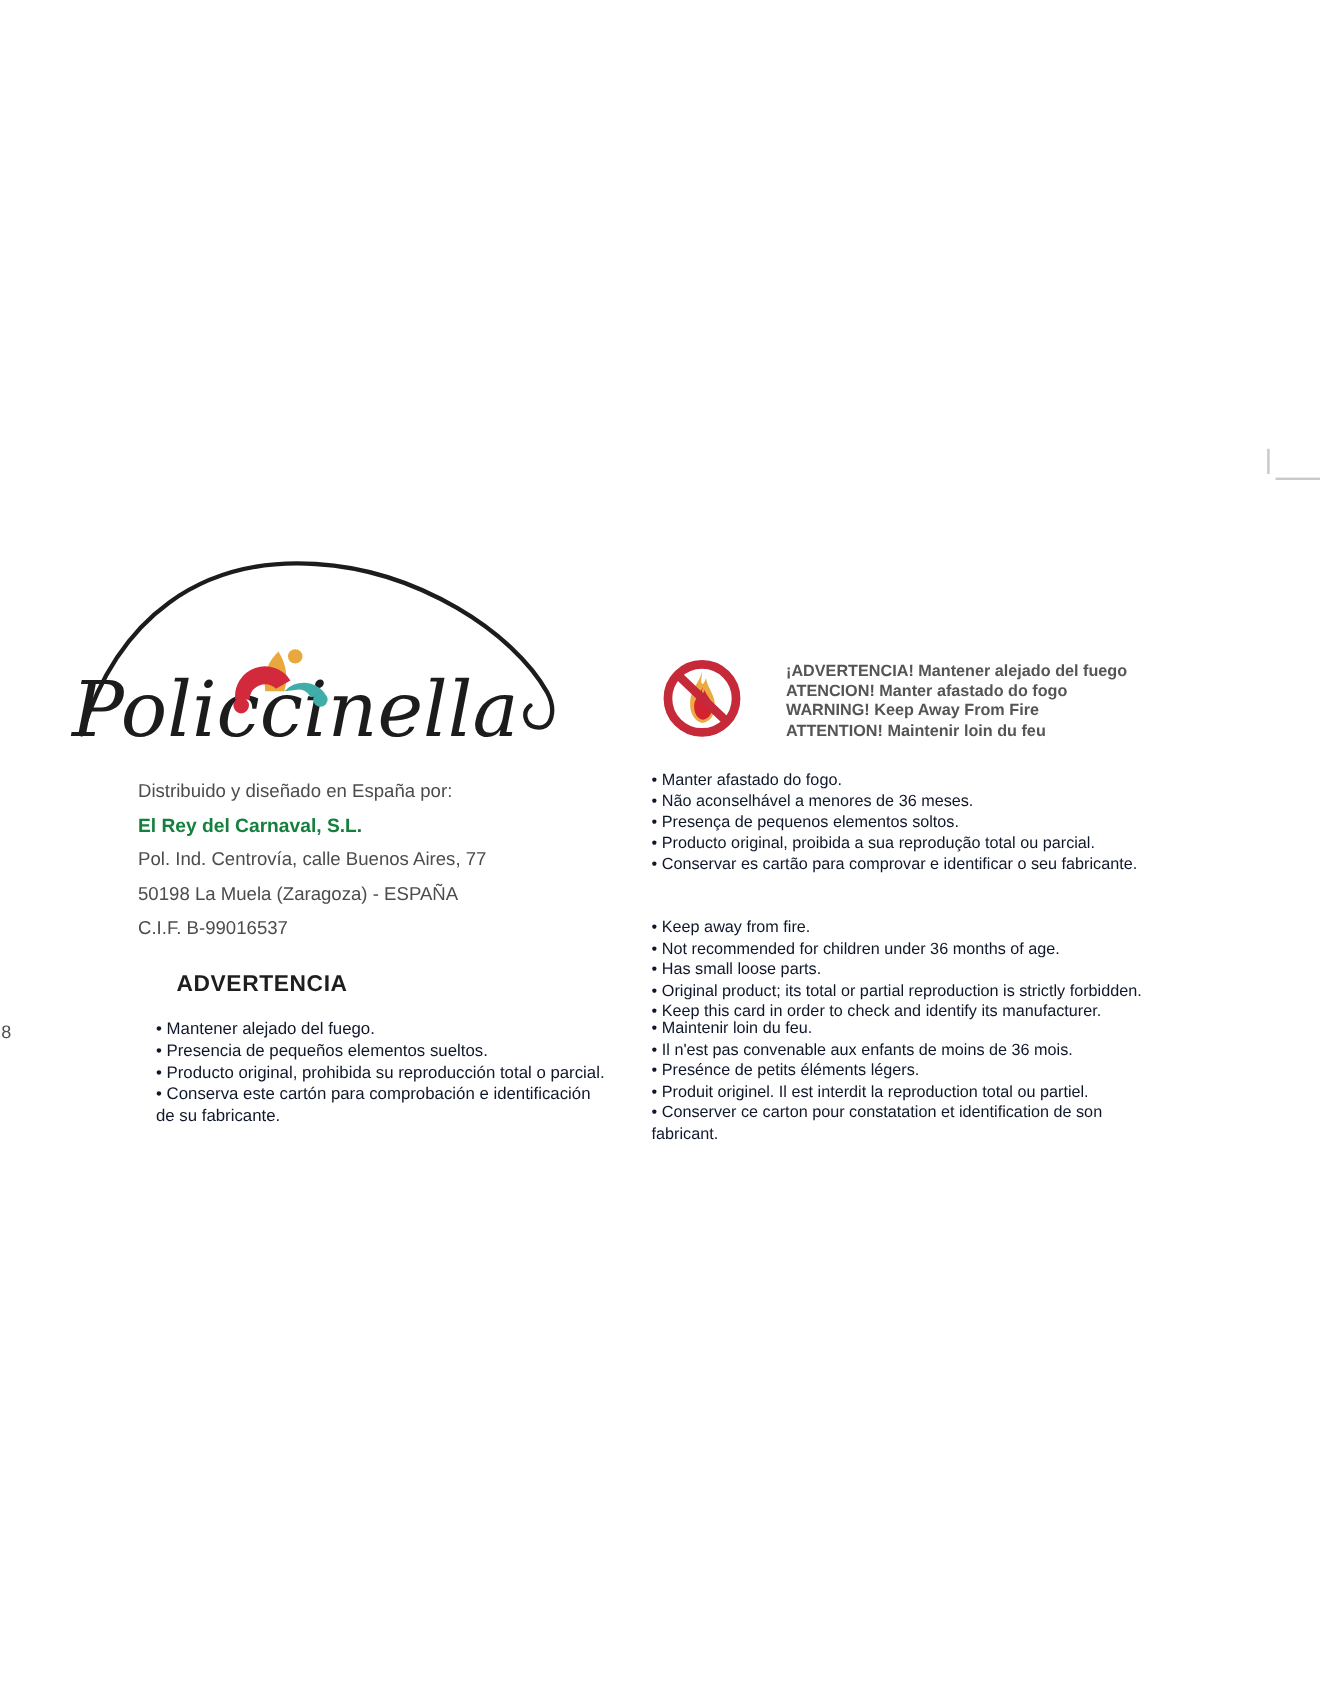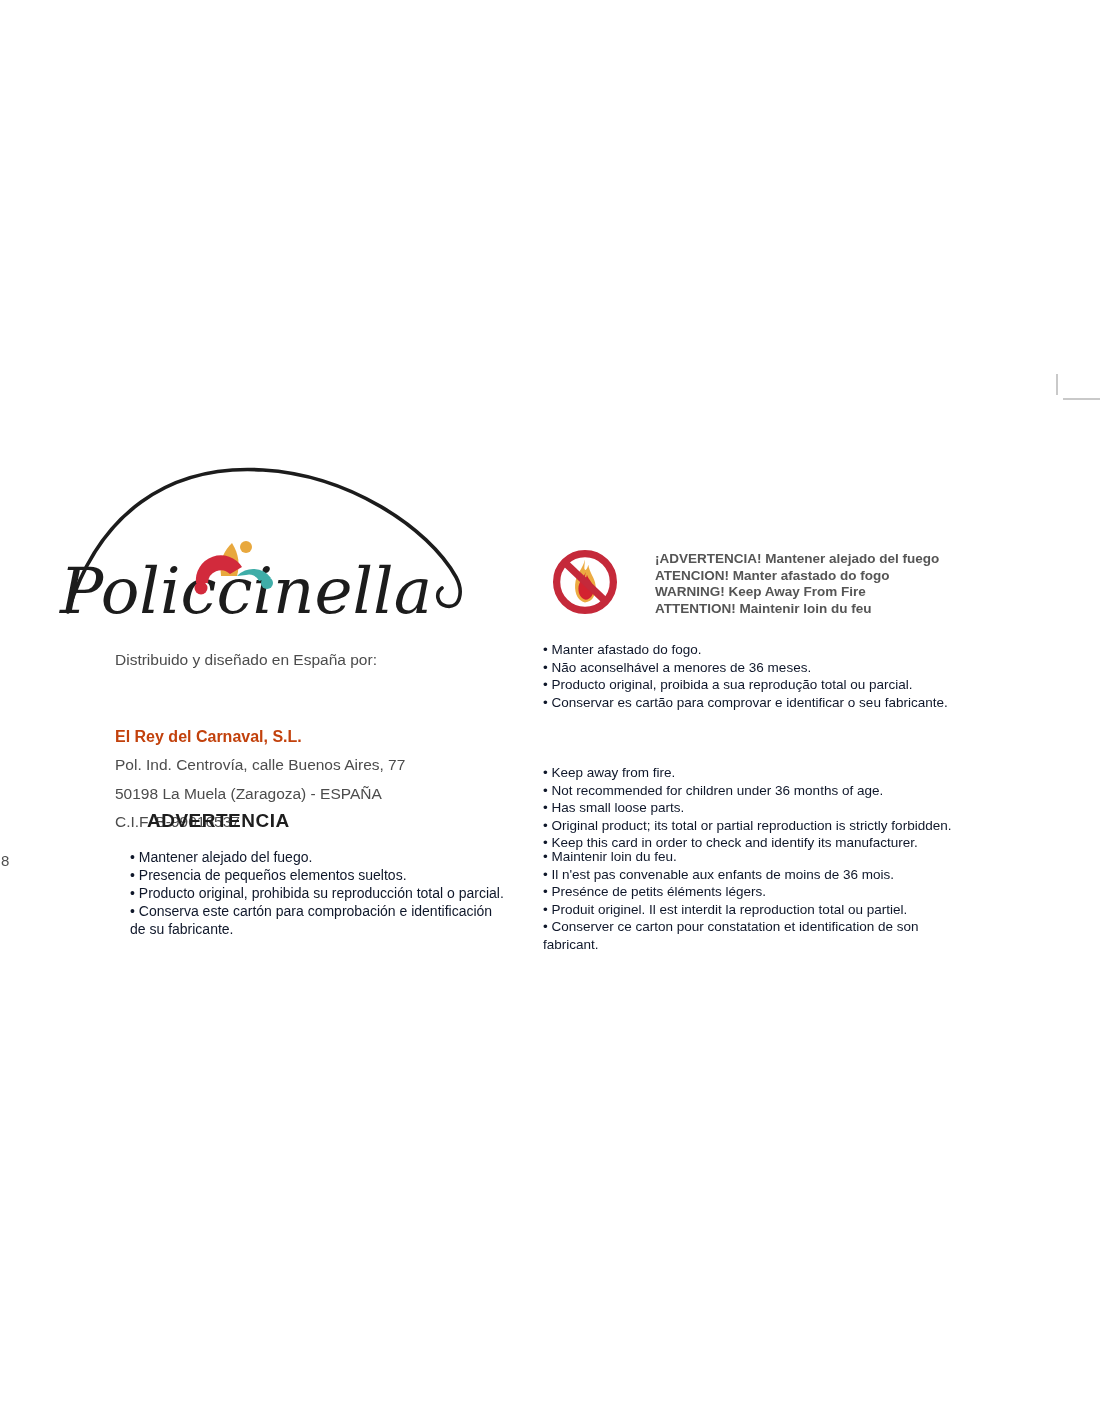--- a/index.html
+++ b/index.html
@@ -16,21 +16,21 @@
 
   
   .page-frag{left:1px;top:852px;font-size:15px;color:#4f4f4f;}
 
   
   .logo{left:58px;top:462px;width:420px;height:178px;}
 
   
   .addr{left:115px;top:646px;color:#4c4c4c;font-size:15.5px;}
   .addr .line{height:28.5px;line-height:28.5px;white-space:nowrap;}
-  .addr .company{font-weight:bold;color:#c2410c;font-size:16px;margin-top:48px;}
+  .addr .company{font-weight:bold;color:#15803d;font-size:16px;}
 
   
   .adv-title{left:115px;top:810px;font-size:19px;font-weight:bold;
              color:#1e1e1e;letter-spacing:.5px;margin-left:32px;}
   .wlist{color:#0f172a;}
   .wlist .li{line-height:18px;font-size:14px;white-space:nowrap;}
   .wlist .li::before{content:"•  ";}
   .list-es{left:130px;top:848px;width:420px;}
   .list-es .li:last-child{white-space:normal;max-width:372px;}
 
@@ -102,20 +102,21 @@
 <div class="abs warn-head">
   <div class="hline">¡ADVERTENCIA! Mantener alejado del fuego</div>
   <div class="hline">ATENCION! Manter afastado do fogo</div>
   <div class="hline">WARNING! Keep Away From Fire</div>
   <div class="hline">ATTENTION! Maintenir loin du feu</div>
 </div>
 
 <div class="abs wlist rlist list-pt">
   <div class="li">Manter afastado do fogo.</div>
   <div class="li">Não aconselhável a menores de 36 meses.</div>
+  <div class="li">Presença de pequenos elementos soltos.</div>
   <div class="li">Producto original, proibida a sua reprodução total ou parcial.</div>
   <div class="li">Conservar es cartão para comprovar e identificar o seu fabricante.</div>
 </div>
 
 <div class="abs wlist rlist list-en">
   <div class="li">Keep away from fire.</div>
   <div class="li">Not recommended for children under 36 months of age.</div>
   <div class="li">Has small loose parts.</div>
   <div class="li">Original product; its total or partial reproduction is strictly forbidden.</div>
   <div class="li">Keep this card in order to check and identify its manufacturer.</div>

